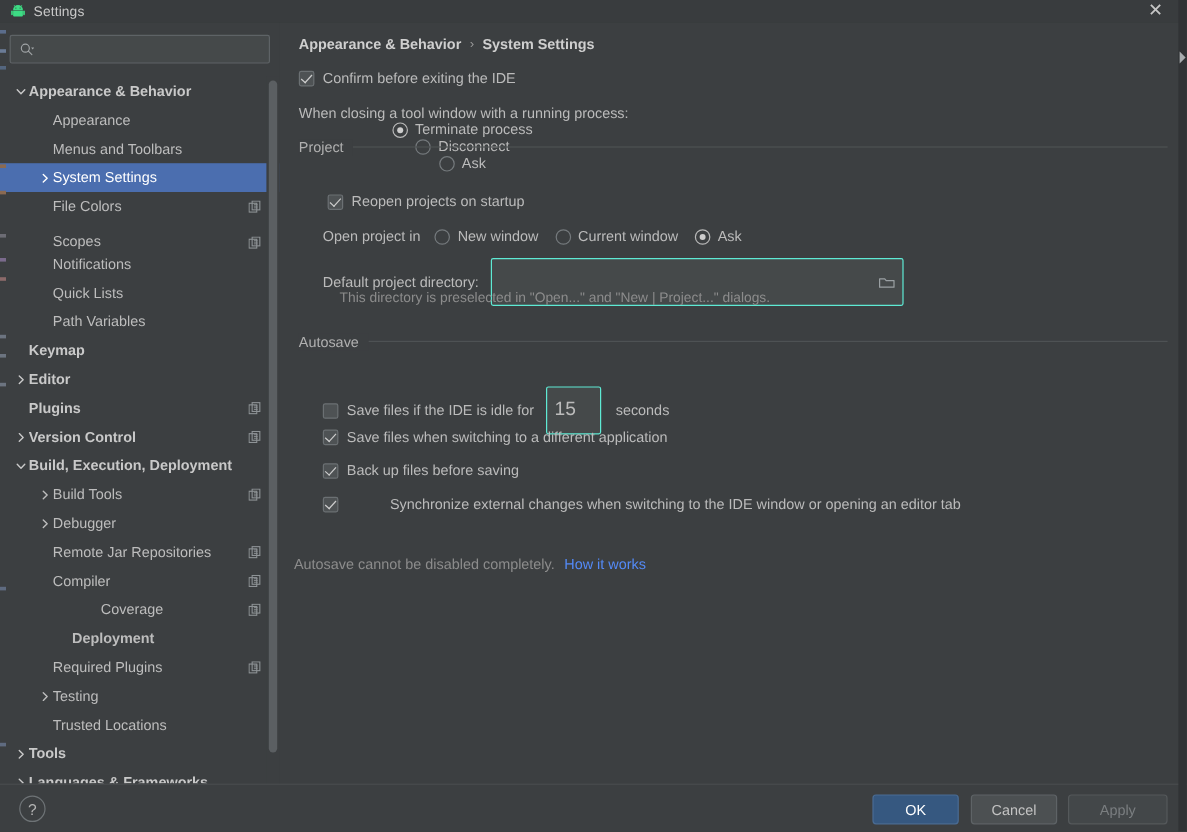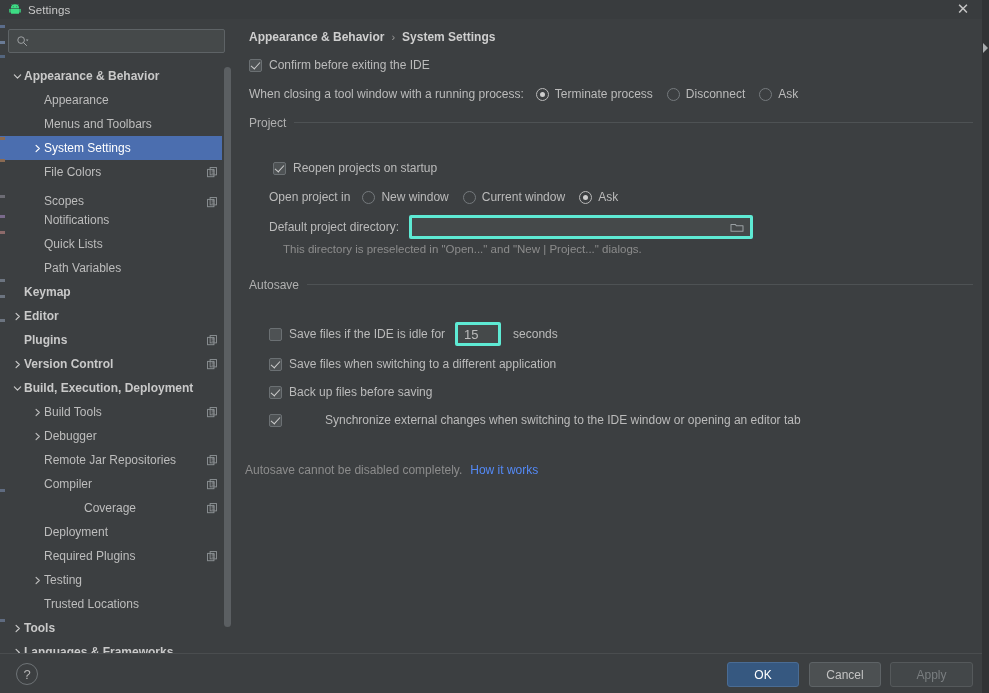--- a/index.html
+++ b/index.html
@@ -159,27 +159,27 @@
     display: flex; align-items: center;
   }
   .group-label {
     font-size: 12px; color: #b0b0b0;
     padding-right: 8px; background: #3c3f41;
     position: relative; top: 0;
   }
   .group-line { flex: 1; height: 1px; background: #4e5254; }
 
   .field {
-    height: 24px;
+    height: 40px;
     background: #45494a;
-    border: 3px solid #5eead4;
+    border: 1px solid #5eead4;
     border-radius: 2px;
     display: flex; align-items: center;
     padding: 0 6px;
-    color: #bbbbbb; font-size: 13px;
+    color: #bbbbbb; font-size: 16px;
   }
   .field.spinner { width: 46px; justify-content: flex-start; }
   .field.path { width: 344px; justify-content: flex-end; }
   .folder-icon { width: 14px; height: 12px; display:block; }
 
   .hint { font-size: 11.5px; color: #8c8c8c; }
   .link { color: #548af7; }
   .muted { color: #8c8c8c; }
 
   
@@ -413,21 +413,21 @@
           <span class="arrow-slot"></span>
           <span class="tree-label">Coverage</span>
           <span class="copy-slot">
             <svg width="11" height="11" viewBox="0 0 12 12">
               <rect x="0.6" y="2.6" width="7" height="8" fill="none" stroke="#8e9396" stroke-width="1"></rect>
               <rect x="3.4" y="0.6" width="7" height="8" fill="none" stroke="#8e9396" stroke-width="1"></rect>
               <path d="M5 3.6h3.4M5 5.2h3.4M5 6.8h3.4" stroke="#8e9396" stroke-width=".8"></path>
             </svg>
           </span>
         </div>
-        <div class="tree-row" style="padding-left: 30px;">
+        <div class="tree-row" style="padding-left: 46px; font-weight: bold;">
           <span class="arrow-slot"></span>
           <span class="tree-label">Deployment</span>
           <span class="copy-slot"></span>
         </div>
         <div class="tree-row" style="padding-left: 30px;">
           <span class="arrow-slot"></span>
           <span class="tree-label">Required Plugins</span>
           <span class="copy-slot">
             <svg width="11" height="11" viewBox="0 0 12 12">
               <rect x="0.6" y="2.6" width="7" height="8" fill="none" stroke="#8e9396" stroke-width="1"></rect>
@@ -497,21 +497,21 @@
       <span>Appearance &amp; Behavior</span>
       <span class="bc-sep">›</span>
       <span>System Settings</span>
     </div>
 
     <div class="row" style="left:16px; top:39px;">
       <span class="cb checked"></span>
       <span>Confirm before exiting the IDE</span>
     </div>
 
-    <div class="row" style="left:16px; top:68px;">
+    <div class="row" style="left:16px; top:68px;flex-direction:column;">
       <span style="margin-right:12px;">When closing a tool window with a running process:</span>
       <span class="opt">
         <span class="rb checked"></span>
         <span>Terminate process</span>
       </span>
       <span class="opt">
         <span class="rb"></span>
         <span>Disconnect</span>
       </span>
       <span class="opt">

